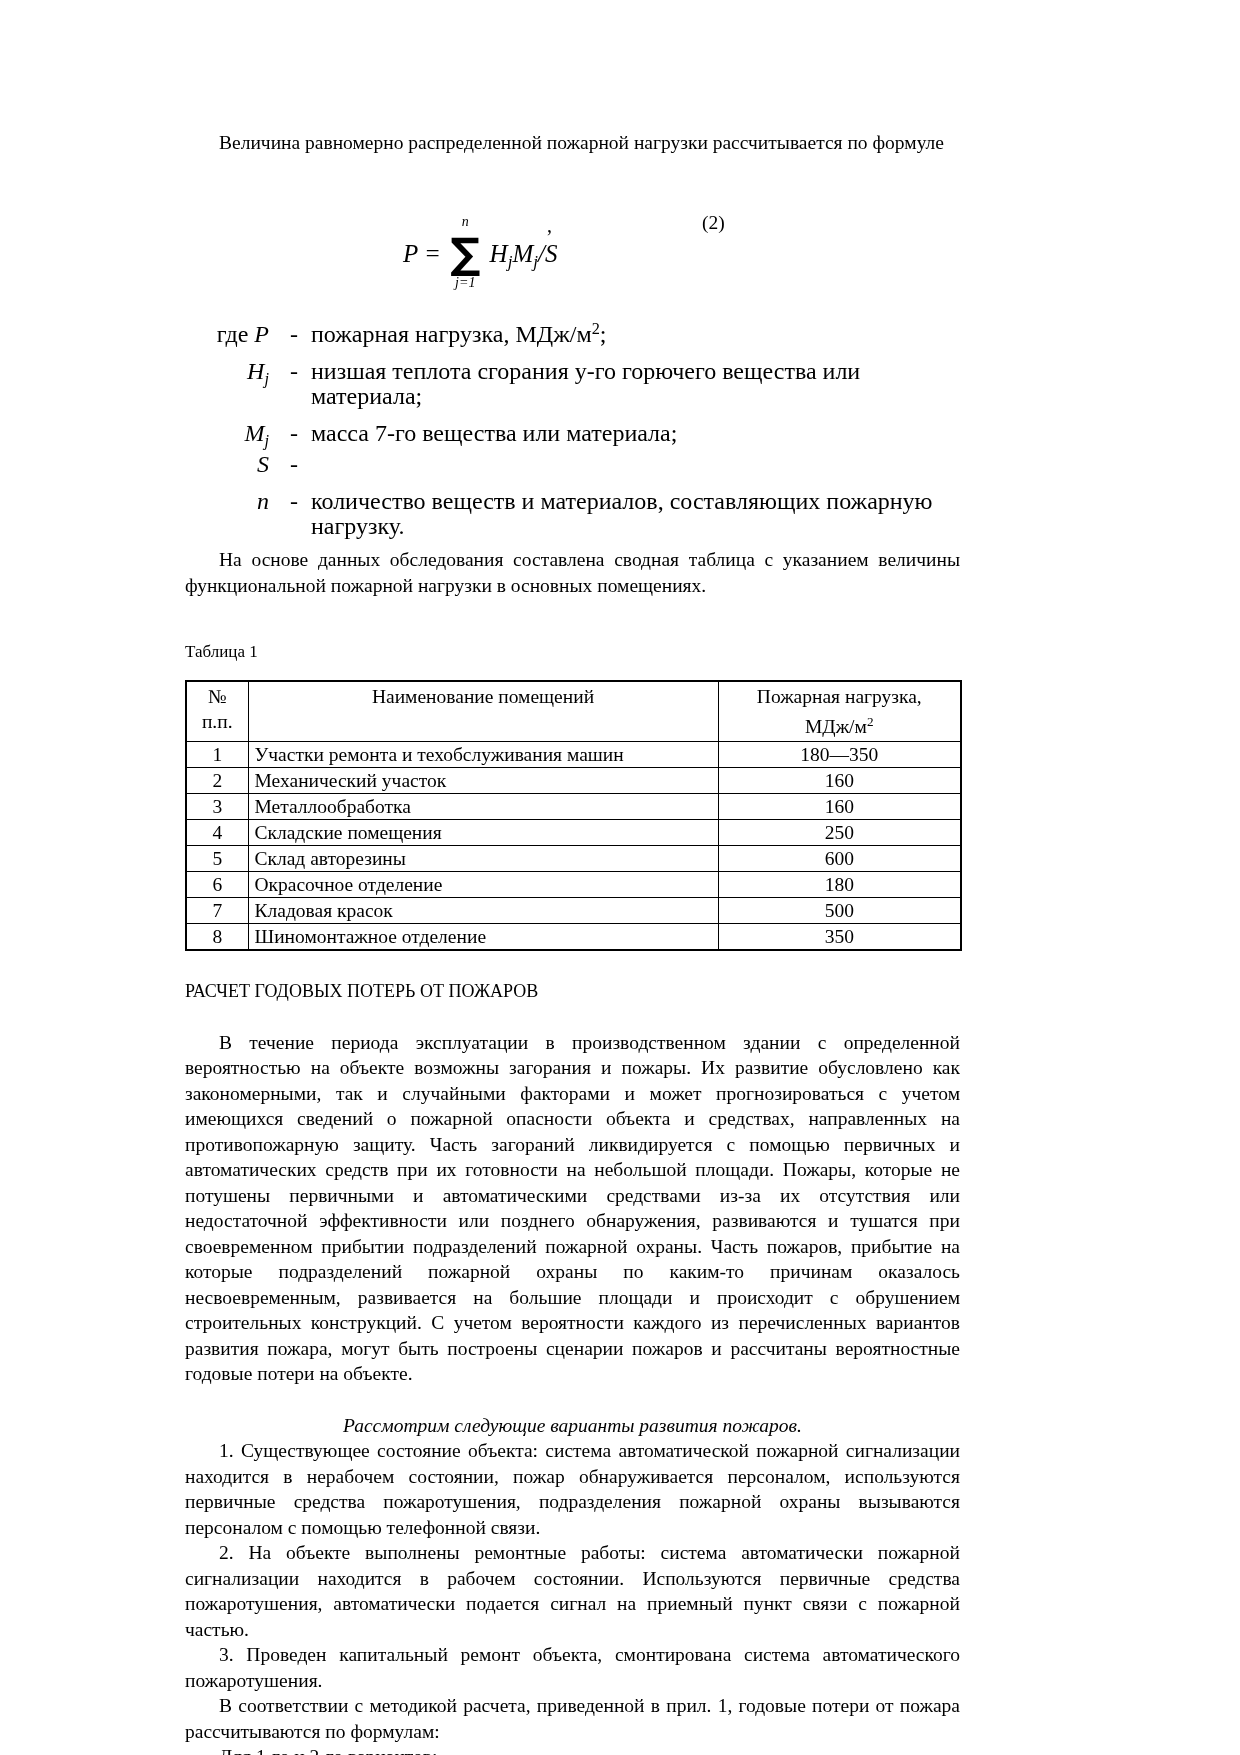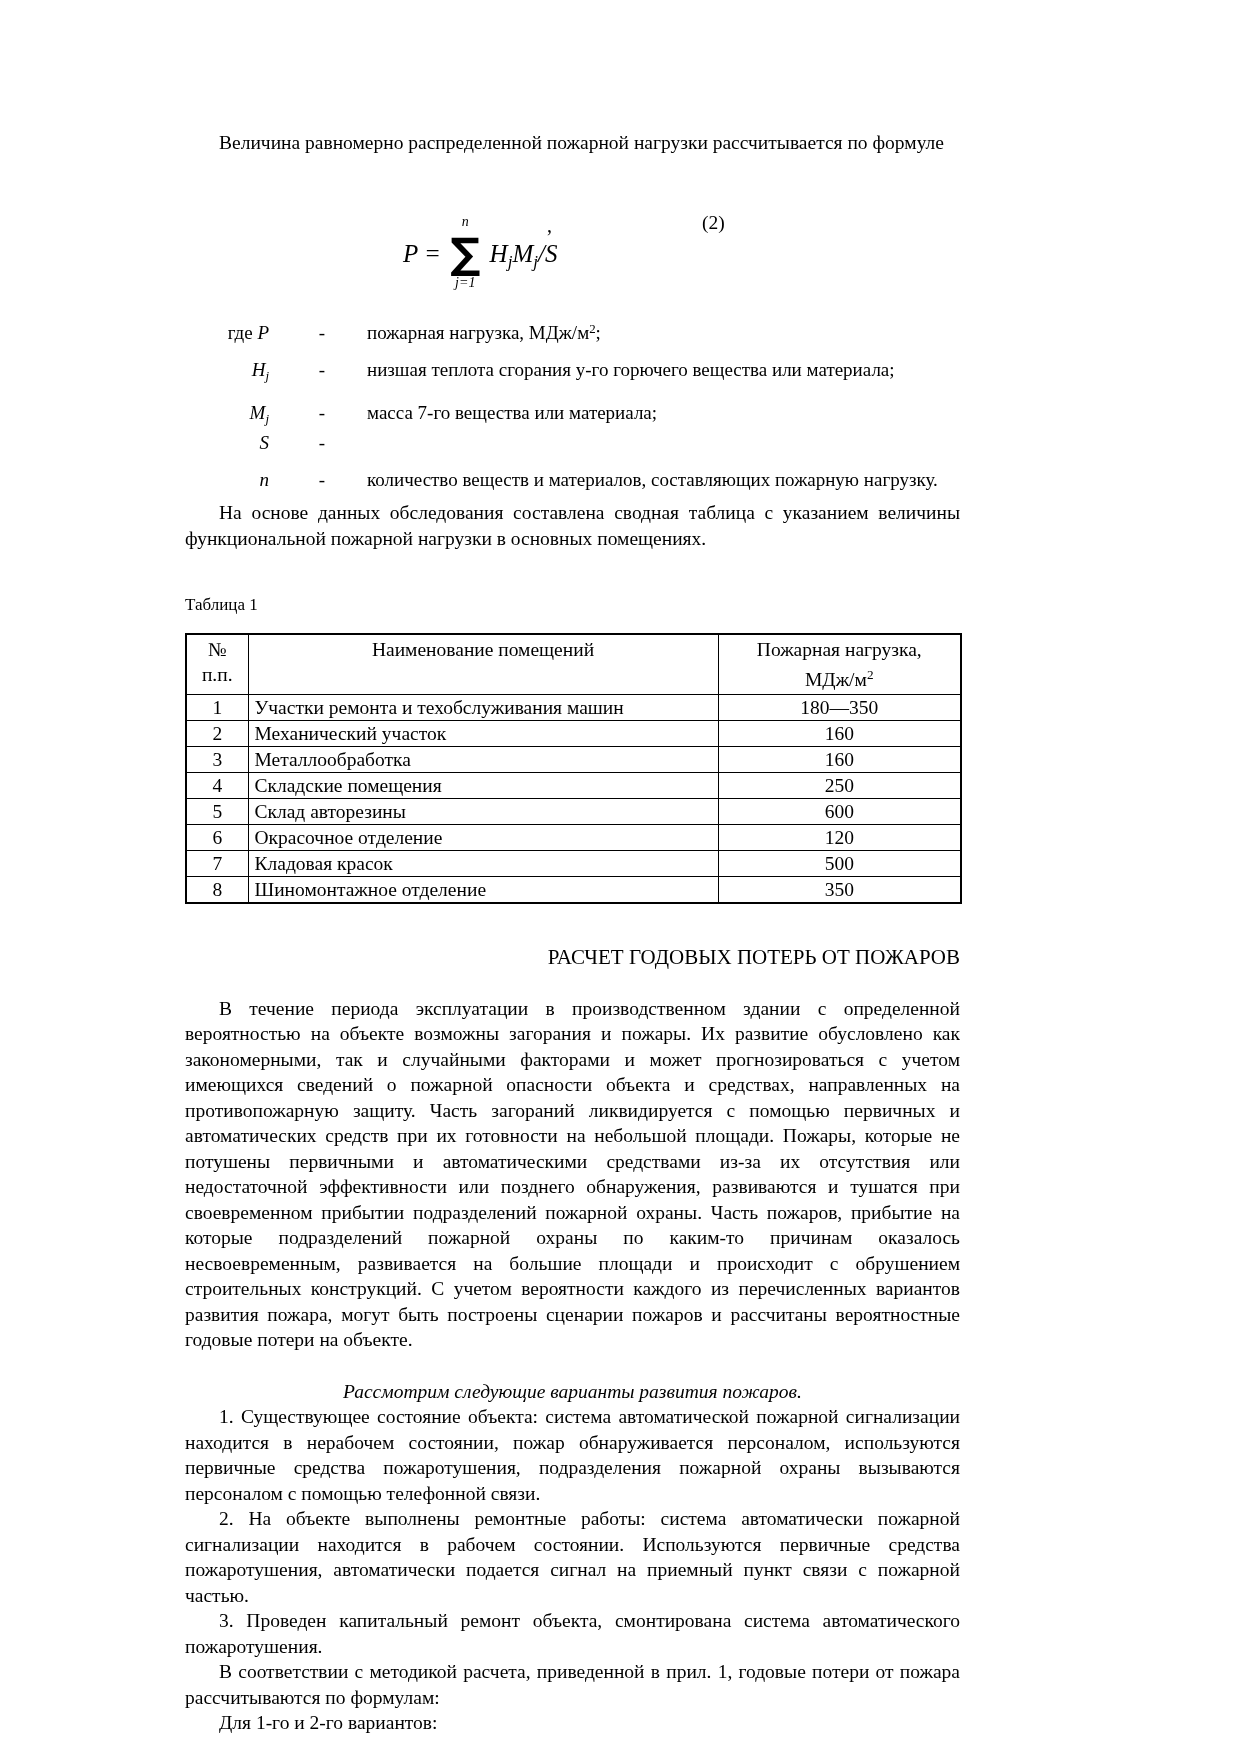--- a/index.html
+++ b/index.html
@@ -97,23 +97,22 @@
     vertical-align: -0.28em;
   }
 
   
   .where-list {
     margin-top: 6px;
   }
   .where-row {
     display: flex;
     align-items: baseline;
-    font-size: 19px;
+    font-size: 24px;
     line-height: 25px;
-    gap: 28px;
   }
   .where-lead {
     width: 92px;
     flex: 0 0 92px;
     text-align: right;
     padding-right: 8px;
     box-sizing: border-box;
   }
   .where-lead .gde { font-style: normal; }
   .where-lead .sym { font-style: italic; }
@@ -170,24 +169,24 @@
   }
   td.c-num { text-align: center; }
   td.c-name { text-align: left; padding-left: 10px; }
   td.c-load { text-align: center; }
   .outer-frame {
     border: 2px solid #000;
   }
 
   
   h2.section-title {
-    text-align: right;
-    font-size: 21px;
+    text-align: left;
+    font-size: 18px;
     font-weight: normal;
-    margin: 41px 0 0 0;
+    margin: 28px 0 0 0;
     line-height: 25px;
   }
 
   .body-block { margin-top: 26px; }
 
   .italic-center {
     text-align: center;
     font-style: italic;
     font-size: 19.5px;
     margin: 26px 0 0 0;
@@ -303,21 +302,21 @@
           <td class="c-load">250</td>
         </tr>
         <tr>
           <td class="c-num">5</td>
           <td class="c-name">Склад авторезины</td>
           <td class="c-load">600</td>
         </tr>
         <tr>
           <td class="c-num">6</td>
           <td class="c-name">Окрасочное отделение</td>
-          <td class="c-load">120</td>
+          <td class="c-load">180</td>
         </tr>
         <tr>
           <td class="c-num">7</td>
           <td class="c-name">Кладовая красок</td>
           <td class="c-load">500</td>
         </tr>
         <tr>
           <td class="c-num">8</td>
           <td class="c-name">Шиномонтажное отделение</td>
           <td class="c-load">350</td>

